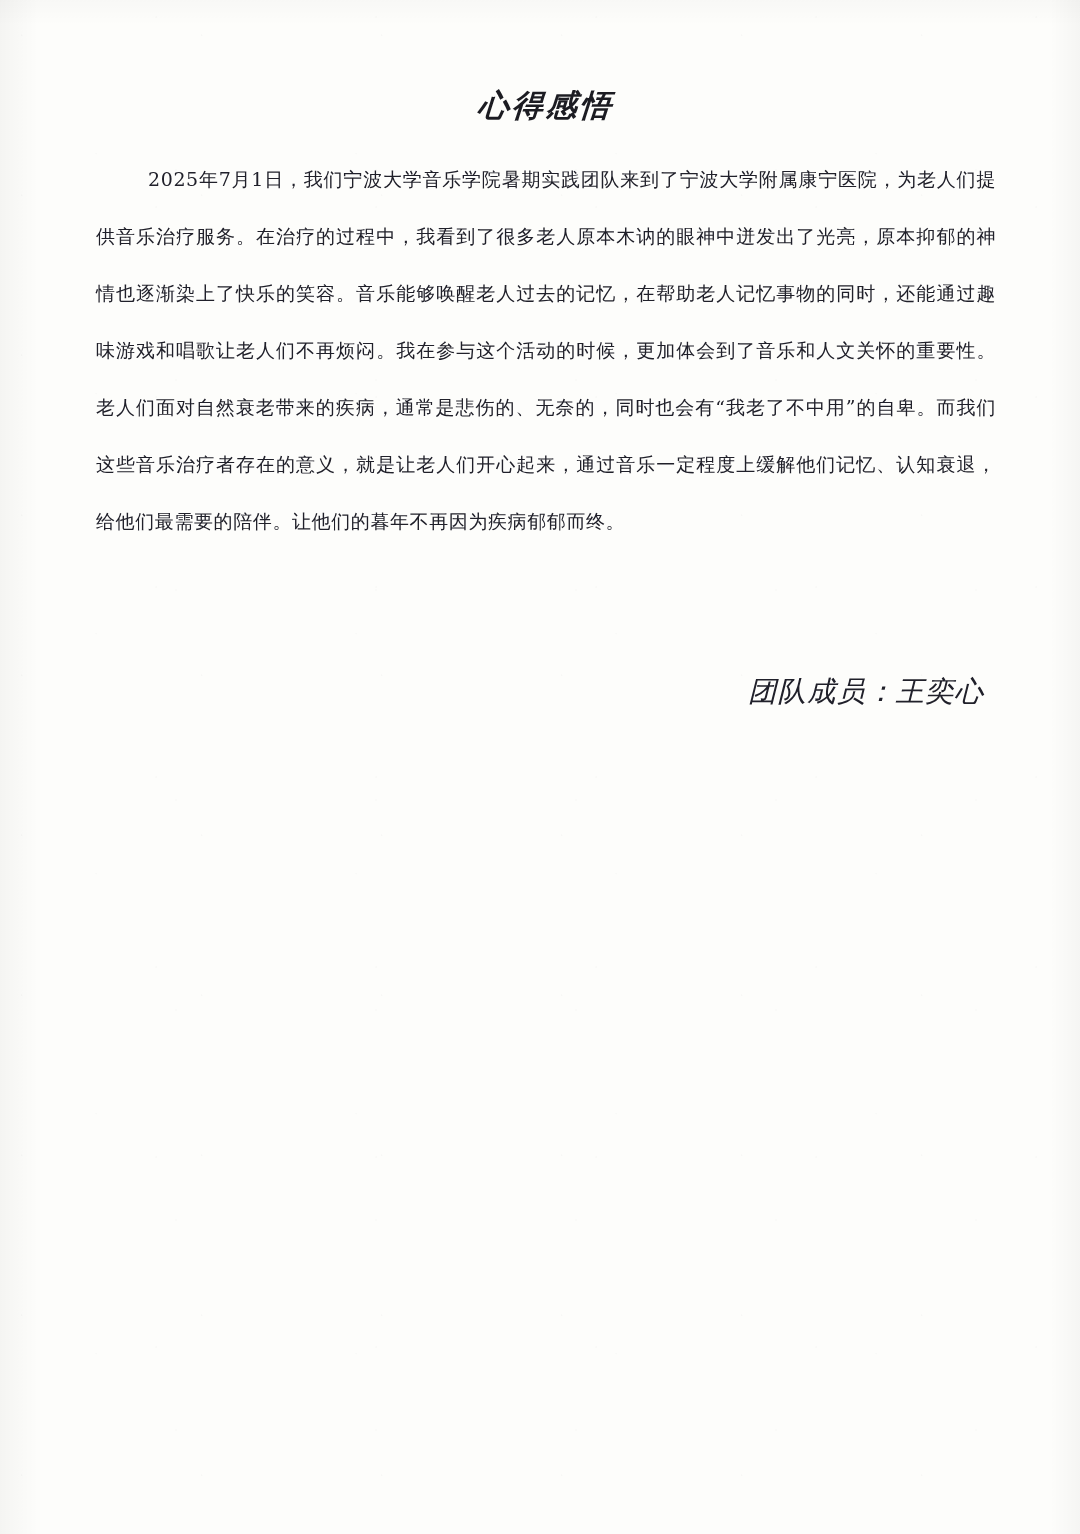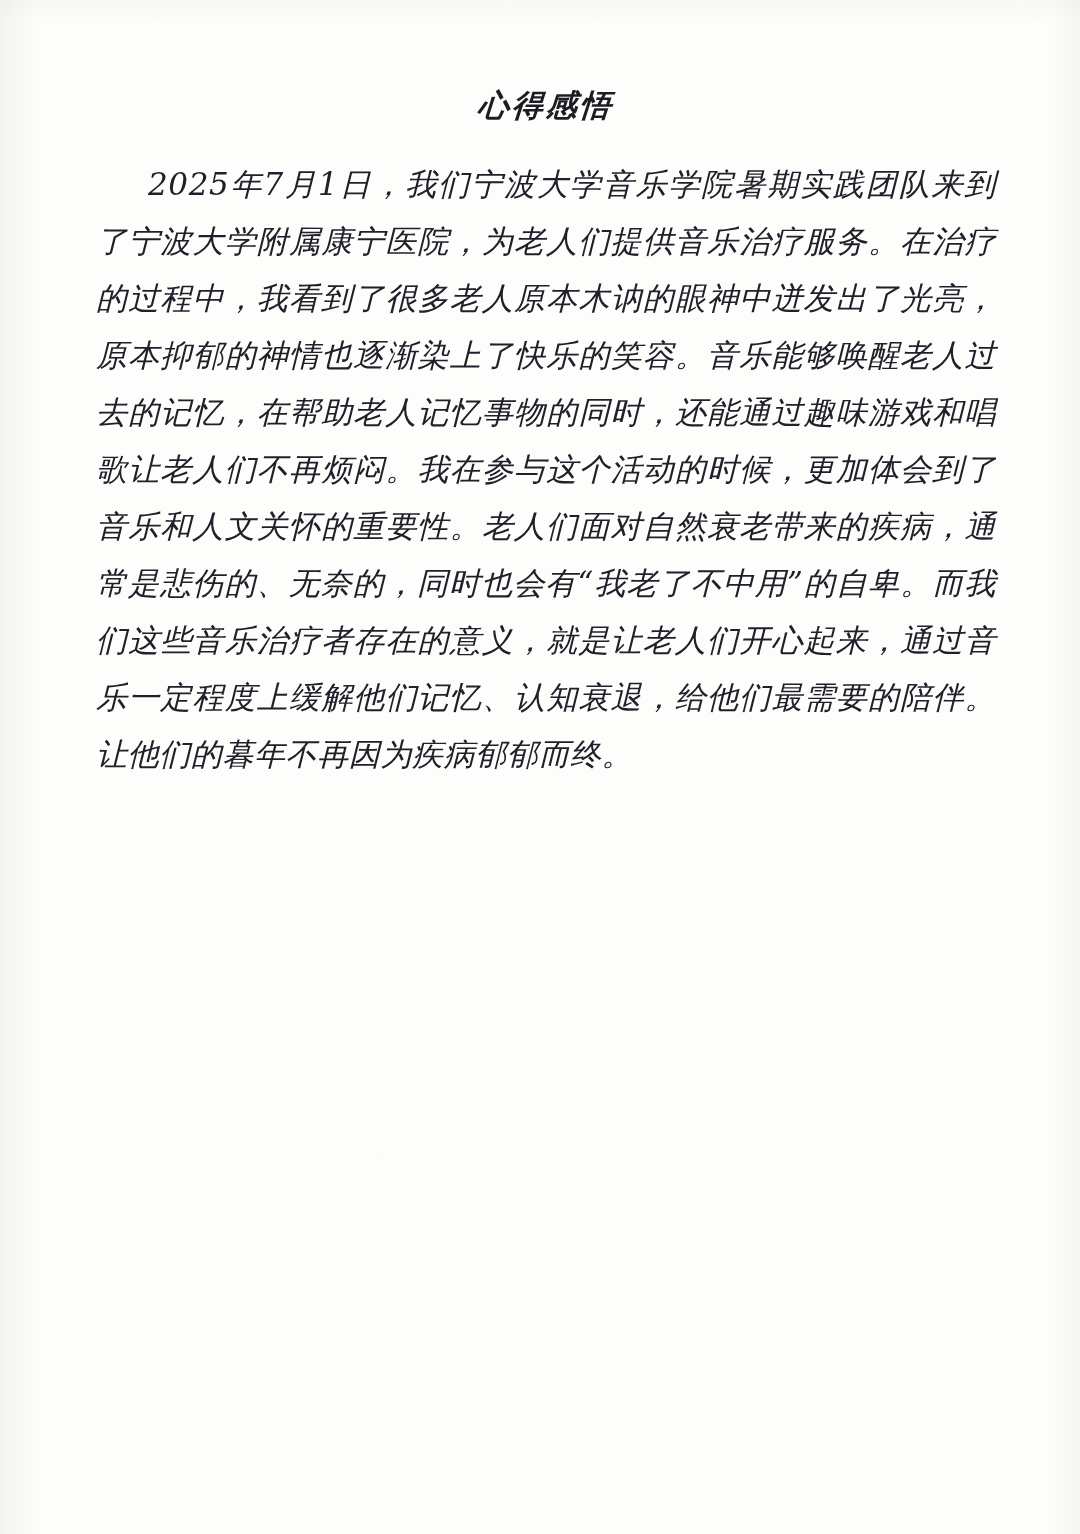--- a/index.html
+++ b/index.html
@@ -47,28 +47,27 @@
     letter-spacing: 3px;
     color: #1c1c22;
     margin-bottom: 26px;
     font-family: "DejaVu Serif", "Liberation Serif", serif;
     font-style: italic;
     font-weight: 600;
     transform: skewX(-4deg);
   }
 
   .para {
-    font-size: 31px;
+    font-size: 19px;
     line-height: 57px;
     color: #20202a;
     text-align: justify;
     text-justify: inter-character;
     text-indent: 52px;
     font-family: "DejaVu Serif", "Liberation Serif", serif;
-    font-style: italic;
     letter-spacing: 0.6px;
     word-break: break-all;
   }
 
   .para + .para {
     margin-top: 2px;
   }
 
   .signature {
     margin-top: 118px;
@@ -100,16 +99,17 @@
 <body>
 
 <div class="page">
   <div class="doc">
 
     <div class="doc-title">心得感悟</div>
 
     <p class="para">2025年7月1日，我们宁波大学音乐学院暑期实践团队来到了宁波大学附属康宁医院，为老人们提供音乐治疗服务。在治疗的过程中，我看到了很多老人原本木讷的眼神中迸发出了光亮，原本抑郁的神情也逐渐染上了快乐的笑容。音乐能够唤醒老人过去的记忆，在帮助老人记忆事物的同时，还能通过趣味游戏和唱歌让老人们不再烦闷。我在参与这个活动的时候，更加体会到了音乐和人文关怀的重要性。老人们面对自然衰老带来的疾病，通常是悲伤的、无奈的，同时也会有“我老了不中用”的自卑。而我们这些音乐治疗者存在的意义，就是让老人们开心起来，通过音乐一定程度上缓解他们记忆、认知衰退，给他们最需要的陪伴。让他们的暮年不再因为疾病郁郁而终。</p>
 
 
+    <div class="signature">团队成员：王奕心</div>
 
   </div>
   <div class="speckle"></div>
 </div>
 
 </body></html>

